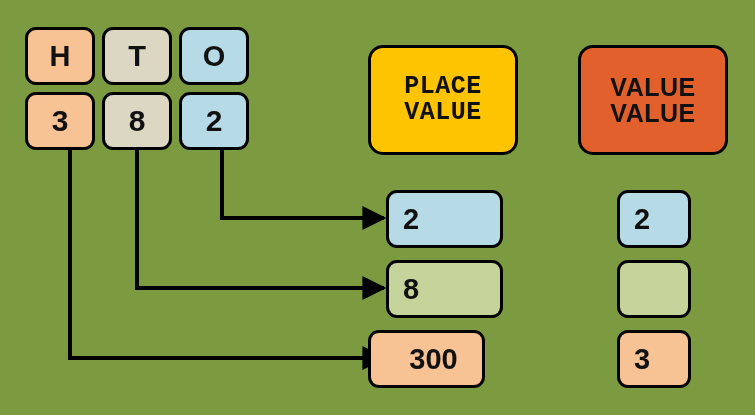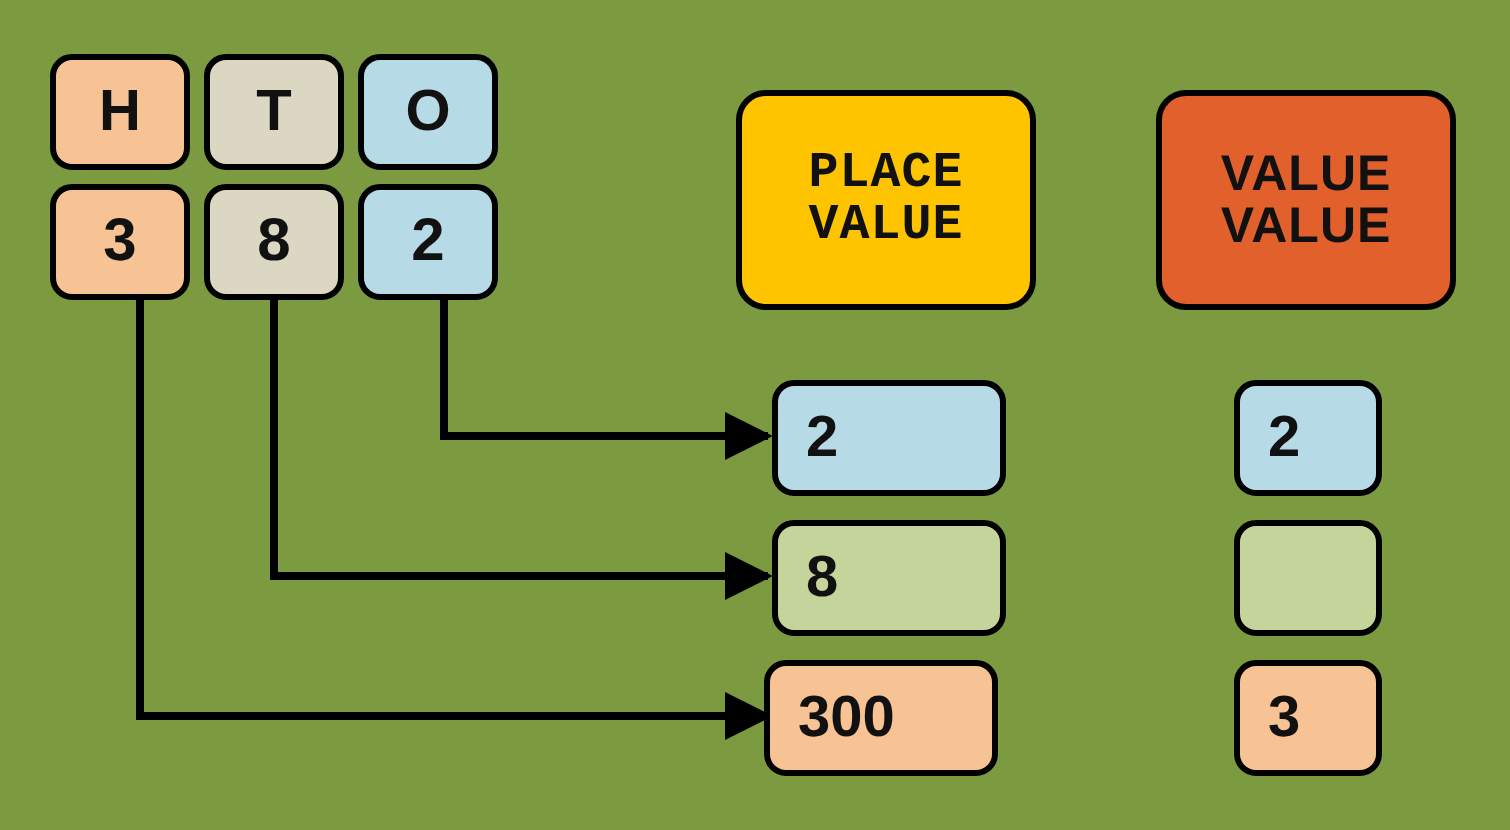--- a/index.html
+++ b/index.html
@@ -135,21 +135,21 @@
     <span>VALUE</span>
     <span>VALUE</span>
   </div>
 
   <div class="box pv c-blue" style="left:386px; top:190px;">
     <span>2</span>
   </div>
   <div class="box pv c-green" style="left:386px; top:260px;">
     <span>8</span>
   </div>
-  <div class="box pv c-peach" style="left:382px; top:330px;">
+  <div class="box pv c-peach" style="left:368px; top:330px;justify-content:center;">
     <span>300</span>
   </div>
 
   <div class="box fv c-blue" style="left:617px; top:190px;">
     <span>2</span>
   </div>
   <div class="box fv c-green" style="left:617px; top:260px;">
     <span></span>
   </div>
   <div class="box fv c-peach" style="left:617px; top:330px;">

